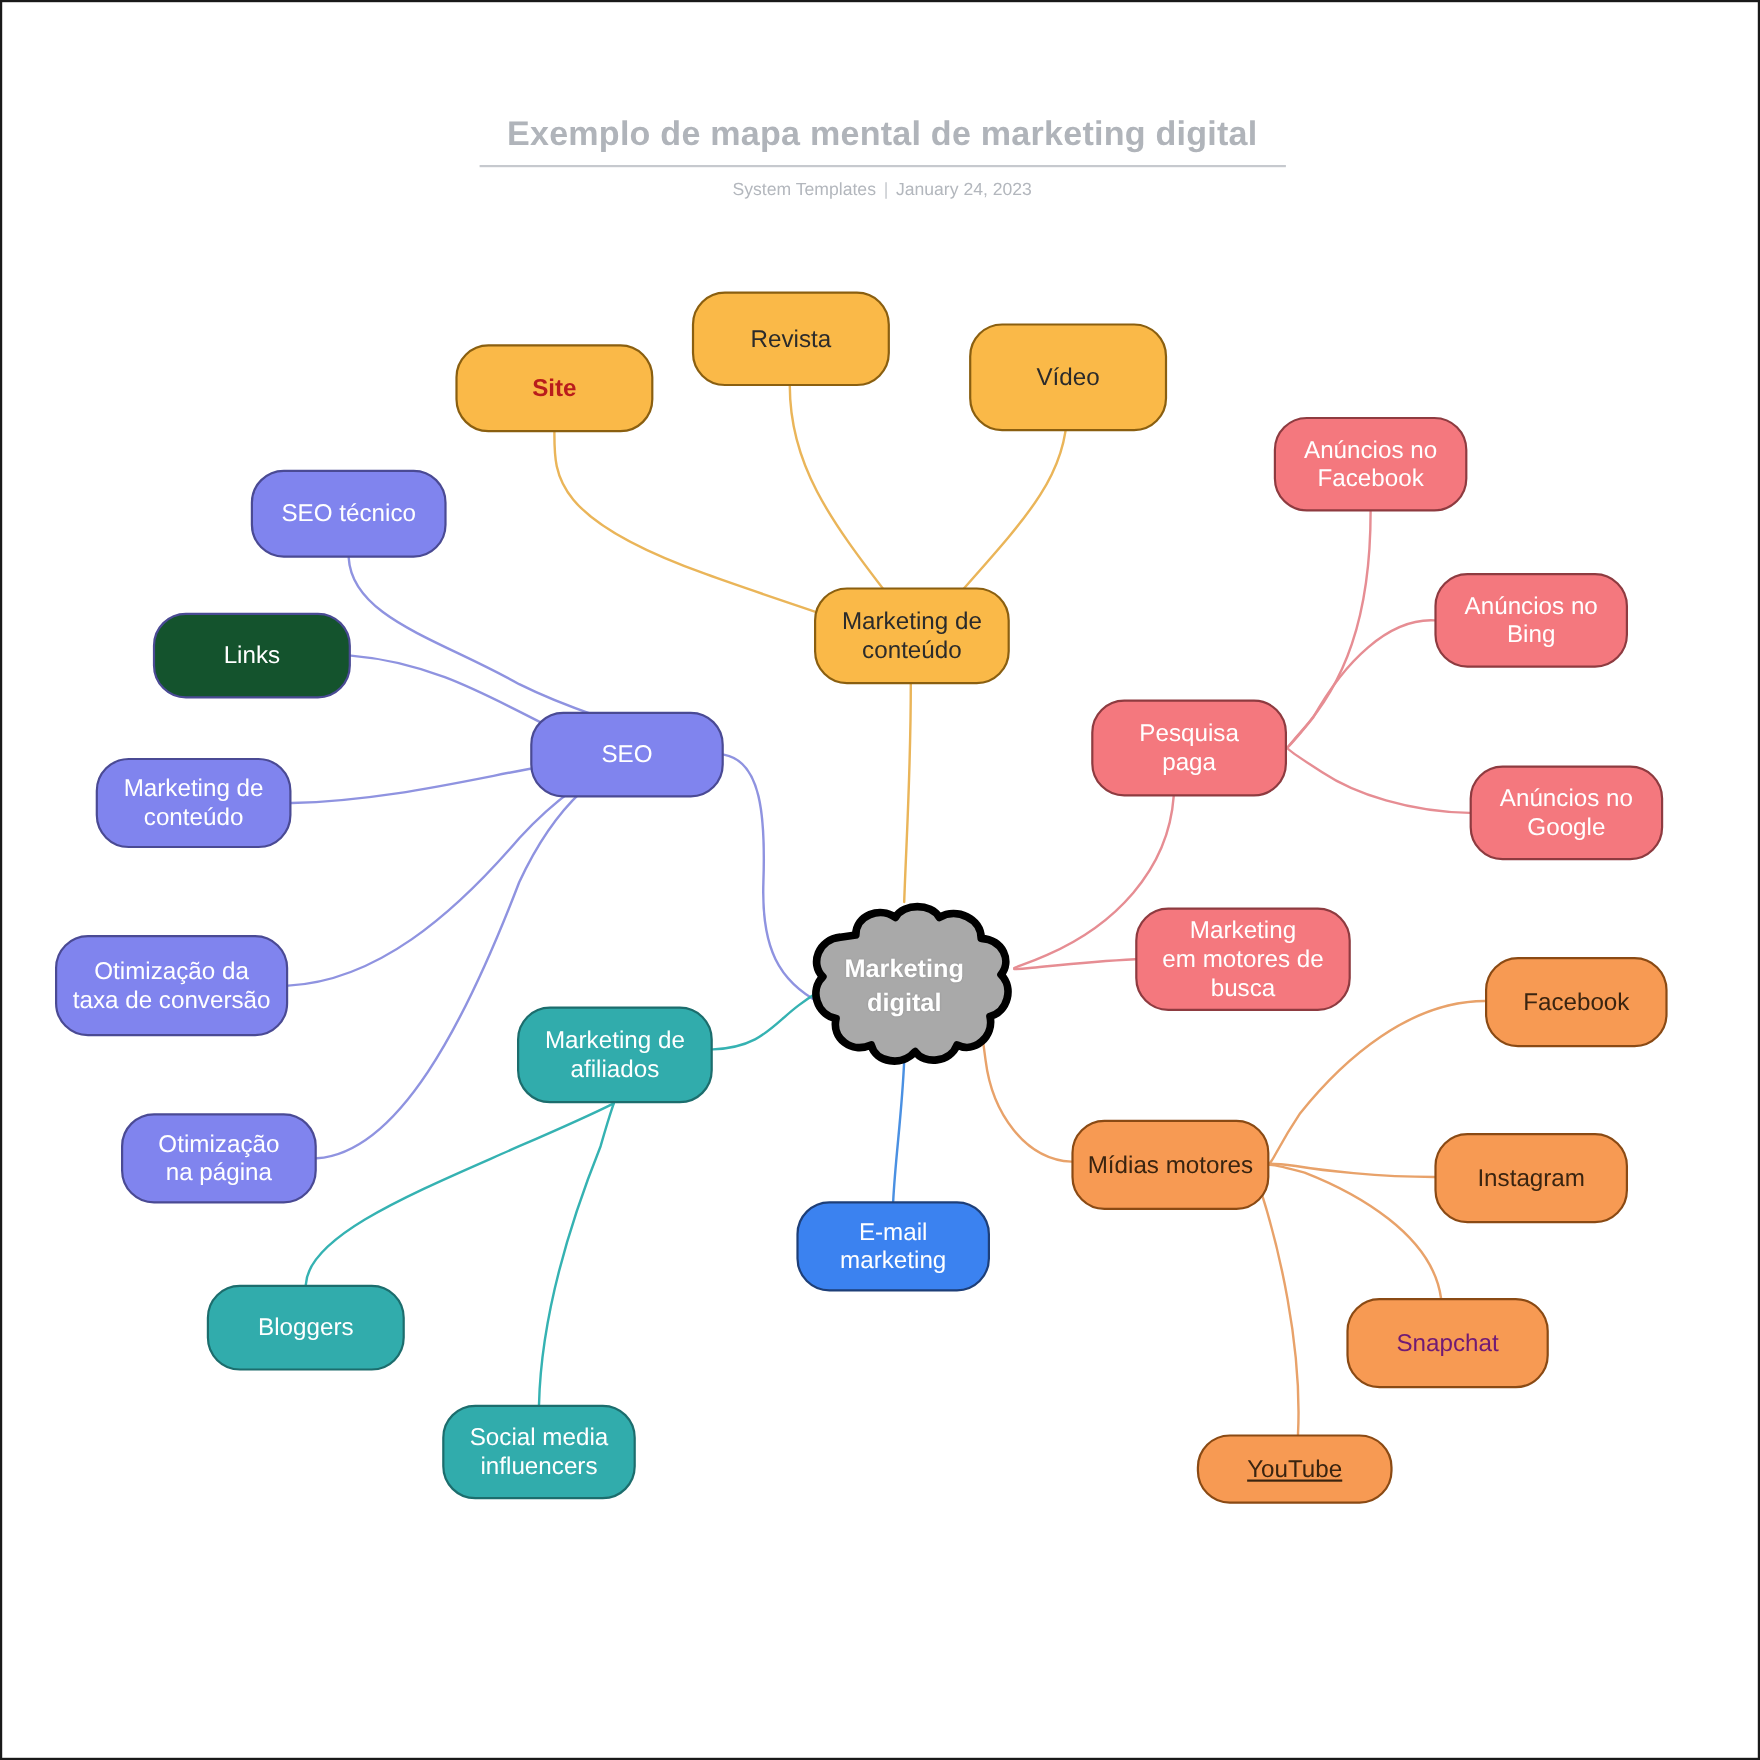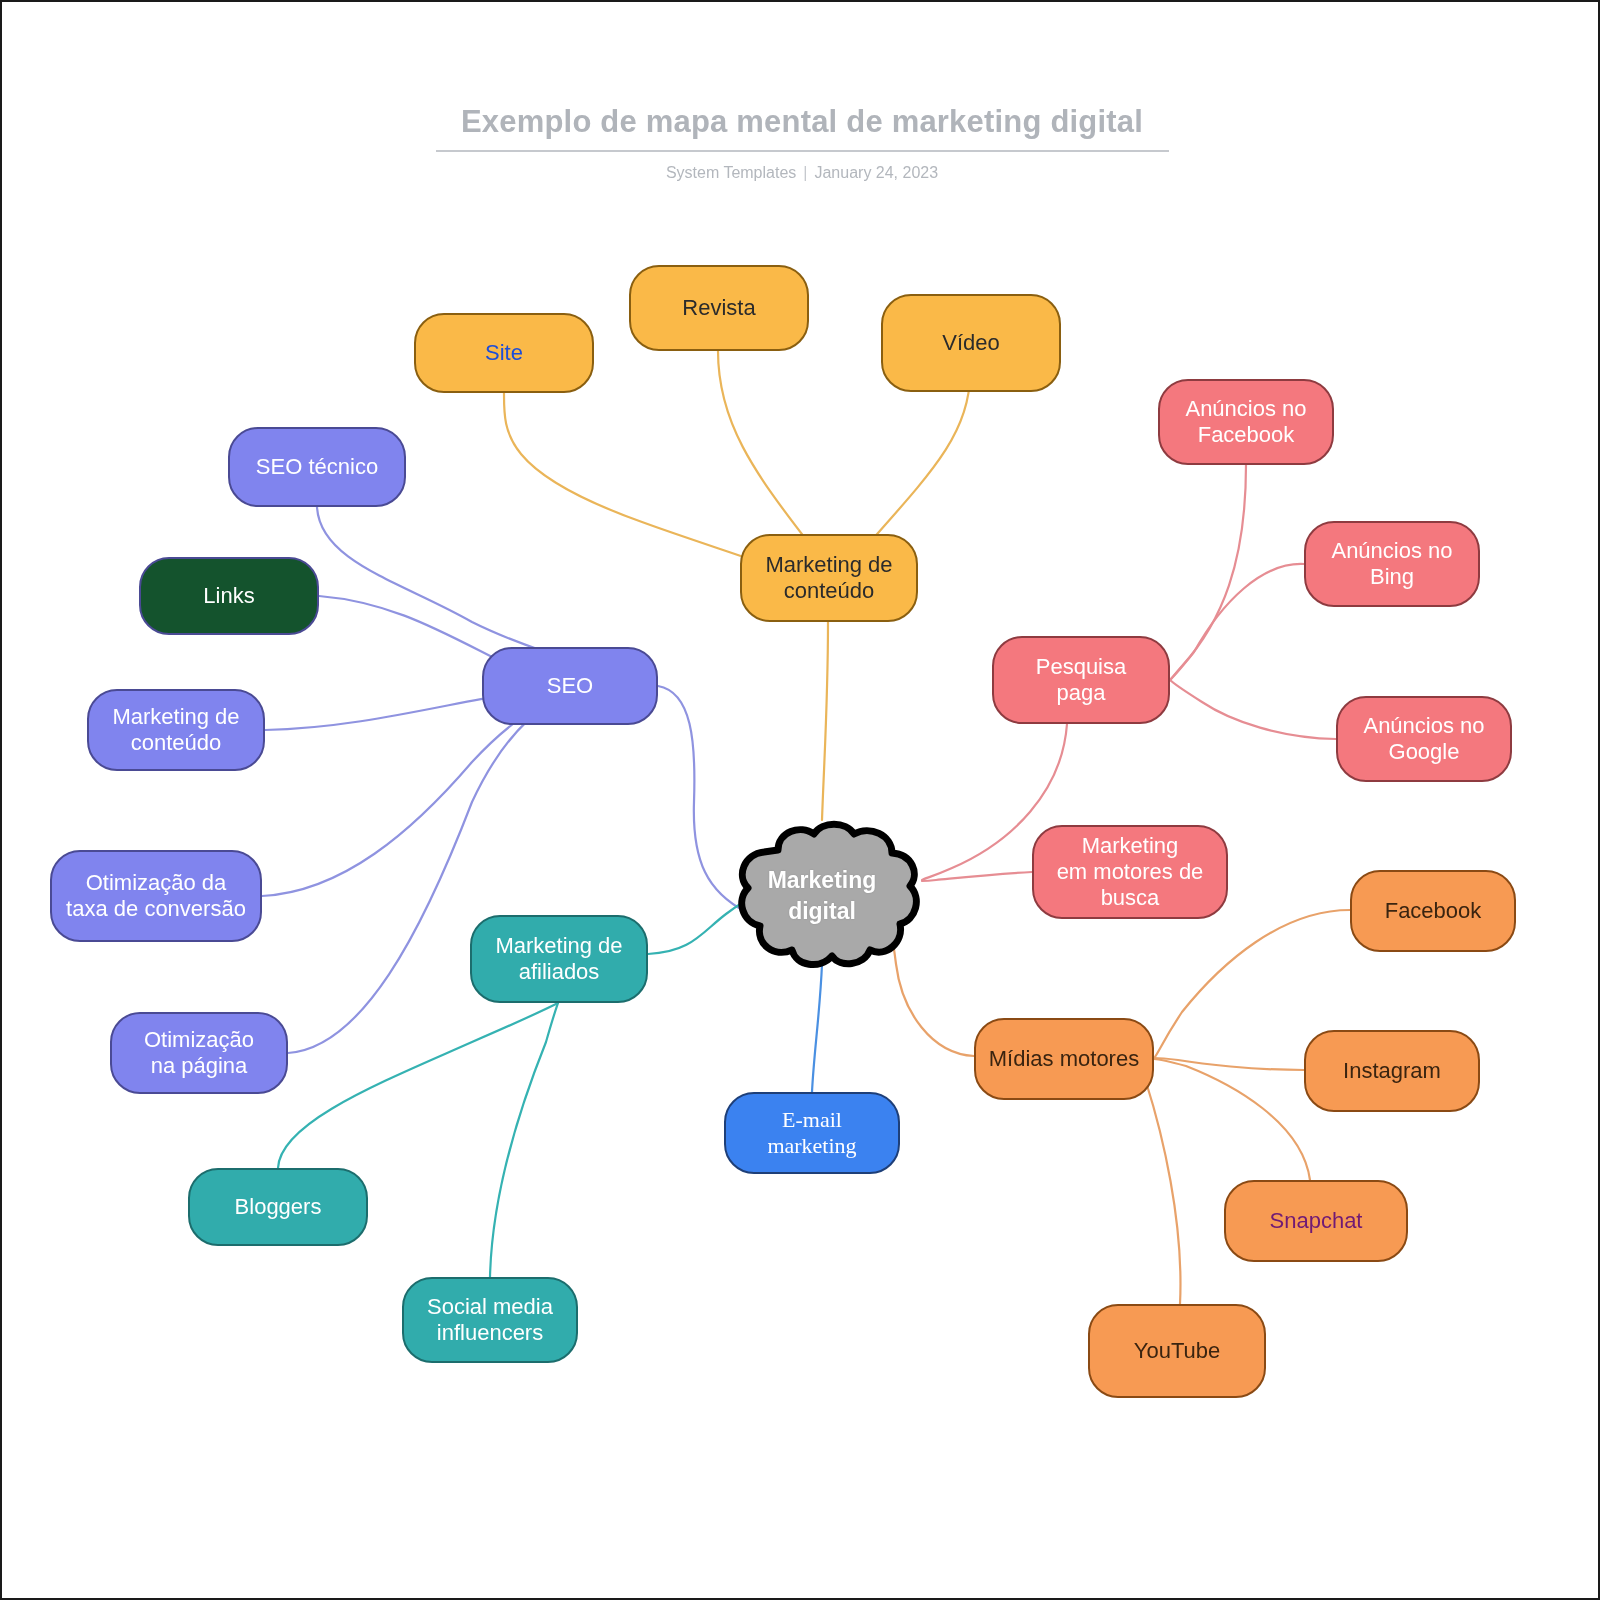--- a/index.html
+++ b/index.html
@@ -137,21 +137,21 @@
       <path d="M 1308,1178 C 1300,1120 1230,1082 1184,1064 C 1162,1058 1156,1057 1152,1057" fill="none" stroke="#e8a26a" stroke-width="2.2" stroke-linecap="round"></path>
       <path d="M 1178,1302 C 1182,1220 1160,1130 1144,1080 C 1140,1064 1140,1060 1140,1058" fill="none" stroke="#e8a26a" stroke-width="2.2" stroke-linecap="round"></path>
       <path d="M 972,1054 C 930,1052 900,1010 894,962 C 890,930 886,916 884,912" fill="none" stroke="#e8a26a" stroke-width="2.2" stroke-linecap="round"></path>
       <path d="M 276,1166 C 278,1120 380,1080 470,1040 C 530,1014 550,1004 556,1001" fill="none" stroke="#35b2b2" stroke-width="2.2" stroke-linecap="round"></path>
       <path d="M 488,1275 C 490,1190 520,1100 544,1040 C 552,1012 555,1004 556,1001" fill="none" stroke="#35b2b2" stroke-width="2.2" stroke-linecap="round"></path>
       <path d="M 646,952 C 690,950 700,930 724,912 C 740,900 748,896 752,894" fill="none" stroke="#35b2b2" stroke-width="2.2" stroke-linecap="round"></path>
       <path d="M 820,962 C 818,1010 812,1050 810,1090" fill="none" stroke="#4a90e2" stroke-width="2.2" stroke-linecap="round"></path>
     </svg>
 
   <div id="nodes-layer">
-      <div class="node" style="left: 412px; top: 311px; width: 180px; height: 80px; background: rgb(250, 185, 72); border-color: rgb(138, 95, 16); color: #1d4ed8;"><span>Site</span></div>
+      <div class="node" style="left: 412px; top: 311px; width: 180px; height: 80px; background: rgb(250, 185, 72); border-color: rgb(138, 95, 16); color: #b91c1c; font-weight: bold;"><span>Site</span></div>
       <div class="node" style="left: 627px; top: 263px; width: 180px; height: 86px; background: rgb(250, 185, 72); border-color: rgb(138, 95, 16); color: rgb(43, 43, 43);"><span>Revista</span></div>
       <div class="node" style="left: 879px; top: 292px; width: 180px; height: 98px; background: rgb(250, 185, 72); border-color: rgb(138, 95, 16); color: rgb(43, 43, 43);"><span>Vídeo</span></div>
       <div class="node" style="left: 738px; top: 532px; width: 178px; height: 88px; background: rgb(250, 185, 72); border-color: rgb(138, 95, 16); color: rgb(43, 43, 43);"><span>Marketing de
 conteúdo</span></div>
       <div class="node" style="left: 226px; top: 425px; width: 178px; height: 80px; background: rgb(128, 132, 238); border-color: rgb(74, 74, 148); color: rgb(255, 255, 255);"><span>SEO técnico</span></div>
       <div class="node" style="left: 137px; top: 555px; width: 180px; height: 78px; background: #14532d; border-color: rgb(74, 74, 148); color: rgb(255, 255, 255);"><span>Links</span></div>
       <div class="node" style="left: 85px; top: 687px; width: 178px; height: 82px; background: rgb(128, 132, 238); border-color: rgb(74, 74, 148); color: rgb(255, 255, 255);"><span>Marketing de
 conteúdo</span></div>
       <div class="node" style="left: 48px; top: 848px; width: 212px; height: 92px; background: rgb(128, 132, 238); border-color: rgb(74, 74, 148); color: rgb(255, 255, 255);"><span>Otimização da
 taxa de conversão</span></div>
@@ -165,28 +165,28 @@
       <div class="node" style="left: 1334px; top: 694px; width: 176px; height: 86px; background: rgb(244, 120, 126); border-color: rgb(142, 59, 64); color: rgb(255, 255, 255);"><span>Anúncios no
 Google</span></div>
       <div class="node" style="left: 990px; top: 634px; width: 178px; height: 88px; background: rgb(244, 120, 126); border-color: rgb(142, 59, 64); color: rgb(255, 255, 255);"><span>Pesquisa
 paga</span></div>
       <div class="node" style="left: 1030px; top: 823px; width: 196px; height: 94px; background: rgb(244, 120, 126); border-color: rgb(142, 59, 64); color: rgb(255, 255, 255);"><span>Marketing
 em motores de
 busca</span></div>
       <div class="node" style="left: 1348px; top: 868px; width: 166px; height: 82px; background: rgb(247, 154, 83); border-color: rgb(138, 74, 20); color: rgb(58, 36, 16);"><span>Facebook</span></div>
       <div class="node" style="left: 1302px; top: 1028px; width: 176px; height: 82px; background: rgb(247, 154, 83); border-color: rgb(138, 74, 20); color: rgb(58, 36, 16);"><span>Instagram</span></div>
       <div class="node" style="left: 1222px; top: 1178px; width: 184px; height: 82px; background: rgb(247, 154, 83); border-color: rgb(138, 74, 20); color: #701a75;"><span>Snapchat</span></div>
-      <div class="node" style="left: 1086px; top: 1302px; width: 178px; height: 94px; background: rgb(247, 154, 83); border-color: rgb(138, 74, 20); color: rgb(58, 36, 16);"><span>YouTube</span></div>
+      <div class="node" style="left: 1086px; top: 1302px; width: 178px; height: 63px; background: rgb(247, 154, 83); border-color: rgb(138, 74, 20); color: rgb(58, 36, 16); text-decoration: underline;"><span>YouTube</span></div>
       <div class="node" style="left: 972px; top: 1016px; width: 180px; height: 82px; background: rgb(247, 154, 83); border-color: rgb(138, 74, 20); color: rgb(58, 36, 16);"><span>Mídias motores</span></div>
       <div class="node" style="left: 468px; top: 913px; width: 178px; height: 88px; background: rgb(49, 172, 172); border-color: rgb(28, 109, 109); color: rgb(255, 255, 255);"><span>Marketing de
 afiliados</span></div>
       <div class="node" style="left: 186px; top: 1166px; width: 180px; height: 78px; background: rgb(49, 172, 172); border-color: rgb(28, 109, 109); color: rgb(255, 255, 255);"><span>Bloggers</span></div>
       <div class="node" style="left: 400px; top: 1275px; width: 176px; height: 86px; background: rgb(49, 172, 172); border-color: rgb(28, 109, 109); color: rgb(255, 255, 255);"><span>Social media
 influencers</span></div>
-      <div class="node" style="left: 722px; top: 1090px; width: 176px; height: 82px; background: rgb(59, 130, 240); border-color: rgb(30, 63, 120); color: rgb(255, 255, 255); font-family: Liberation Serif, serif;"><span>E-mail
+      <div class="node" style="left: 722px; top: 1090px; width: 176px; height: 82px; background: rgb(59, 130, 240); border-color: rgb(30, 63, 120); color: rgb(255, 255, 255);"><span>E-mail
 marketing</span></div>
     </div>
 
   <div id="center-node" style="left: 714px; top: 818px; width: 212px; height: 152px; color: rgb(255, 255, 255);">
     <svg id="cloud-svg" viewBox="0 0 212 152" width="212" height="152">
       <path d="M 62 30 C 62 12, 84 4, 98 14 C 106 1, 130 1, 138 14 C 154 5, 176 15, 176 33
                C 196 34, 204 54, 194 66 C 206 78, 200 100, 184 104
                C 188 122, 170 138, 154 130 C 148 146, 124 148, 116 136
                C 104 150, 80 146, 76 130 C 58 138, 40 124, 44 106
                C 26 102, 20 80, 32 68 C 20 56, 28 34, 48 32 Z" fill="#a9a9a9" stroke="#000000" stroke-width="7" stroke-linejoin="round"></path>

